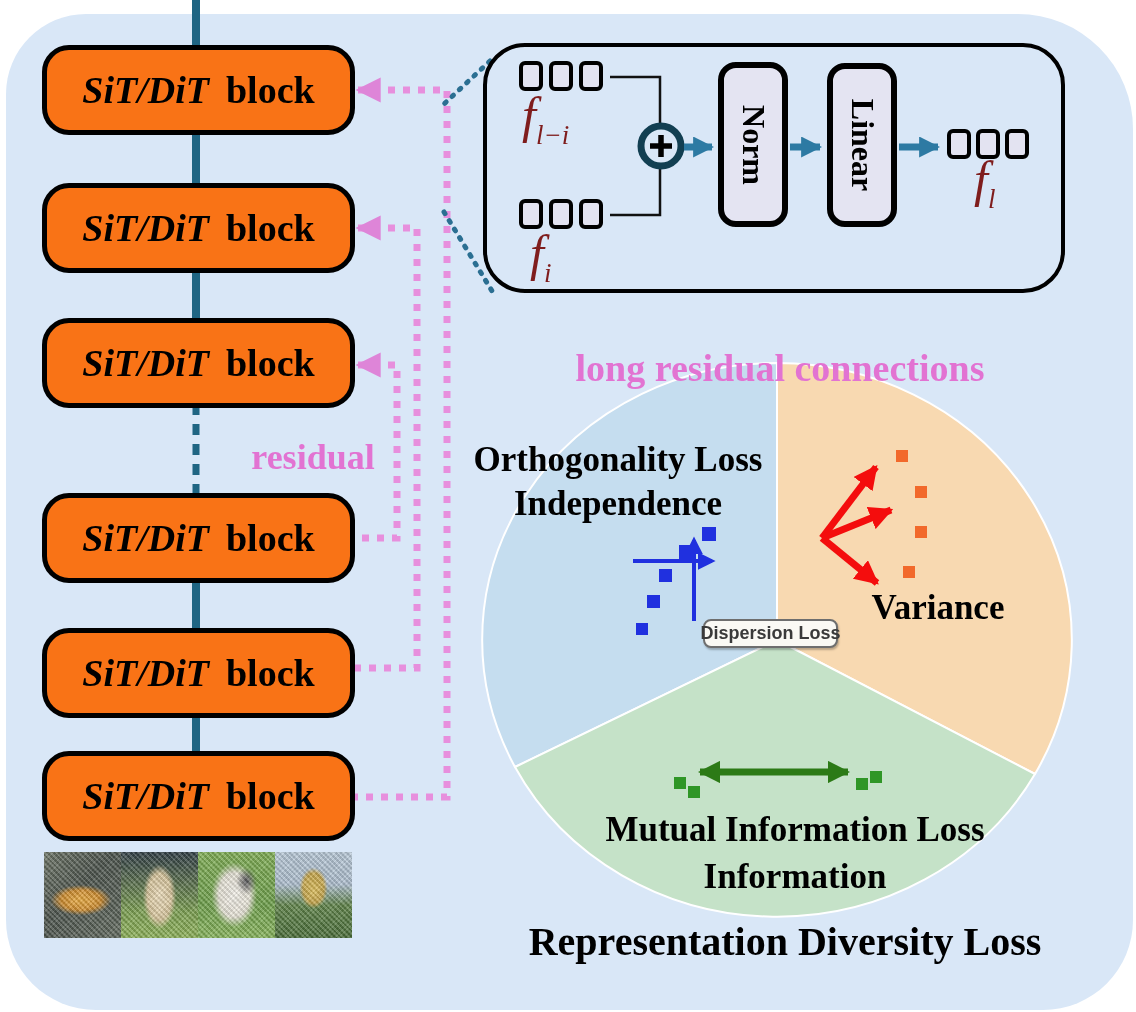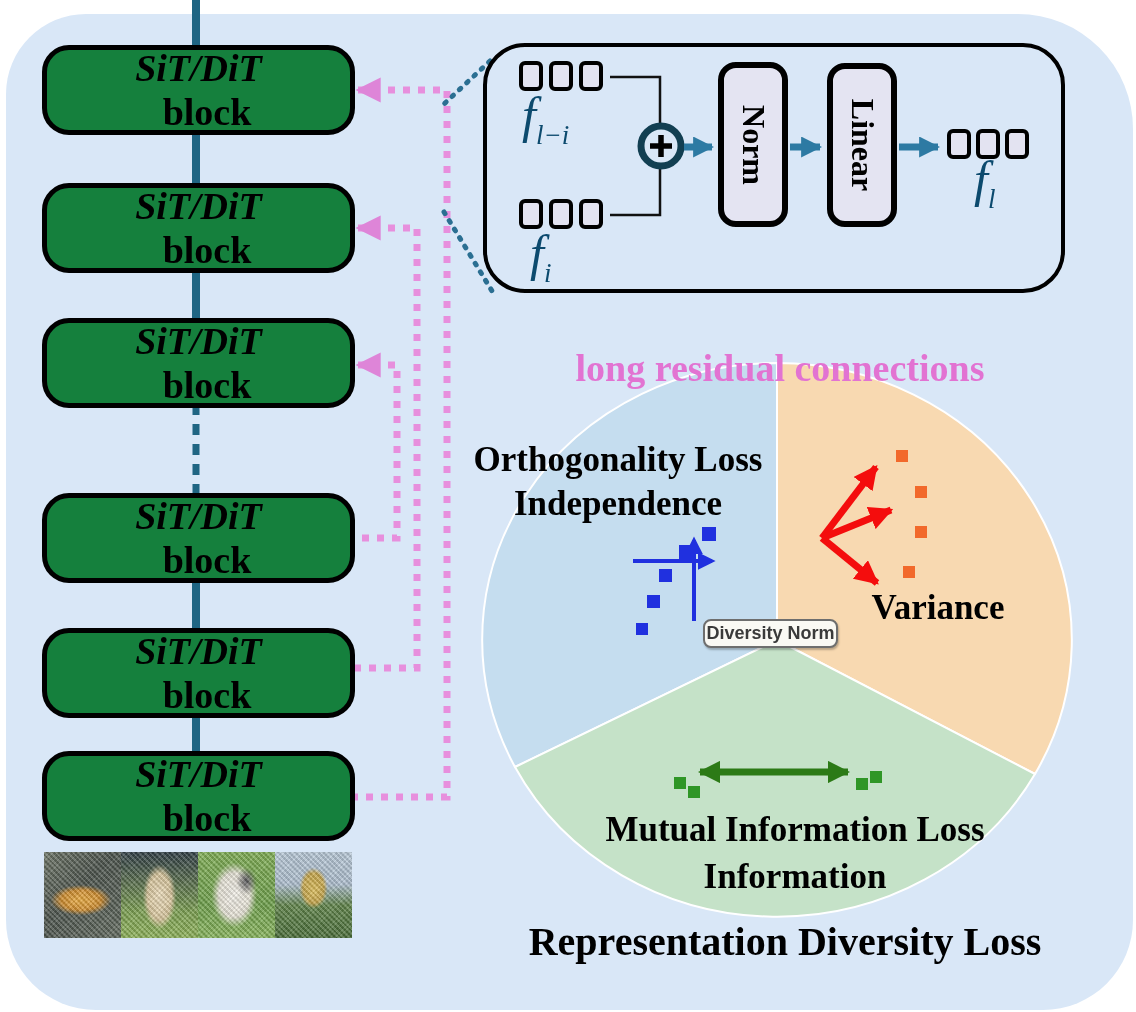--- a/index.html
+++ b/index.html
@@ -4,23 +4,23 @@
 <style>
   html,body{margin:0;padding:0;background:#ffffff;}
   #canvas{position:relative;width:1136px;height:1012px;background:#ffffff;overflow:hidden;
           font-family:"Liberation Serif","DejaVu Serif",serif;}
   #panel{position:absolute;left:6px;top:14px;width:1127px;height:996px;background:#d9e7f7;
          border-radius:80px 115px 90px 90px;}
   #art{position:absolute;left:0;top:0;}
 
   
   .block{position:absolute;left:42px;width:313px;height:90px;box-sizing:border-box;
-         background:#15803d;border:5px solid #000;border-radius:27px;
+         background:#f97316;border:5px solid #000;border-radius:27px;
          display:flex;align-items:center;justify-content:center;
-         font-size:38px;font-weight:bold;color:#000;white-space:nowrap;flex-direction:column;}
+         font-size:38px;font-weight:bold;color:#000;white-space:nowrap;}
   .block .it{font-style:italic;}
   .block .rm{margin-left:17px;}
 
   
   .ni{position:absolute;top:852px;width:77px;height:86px;}
   .ni::after{content:"";position:absolute;inset:0;
      background-image:repeating-linear-gradient(45deg,rgba(255,255,255,.16) 0 2px,rgba(20,20,20,.10) 2px 4px),
                       repeating-linear-gradient(-45deg,rgba(255,255,255,.10) 0 1px,rgba(40,40,40,.09) 1px 3px);}
   .ni1{left:44px;background:
        radial-gradient(ellipse 58% 26% at 48% 56%, #e8a93e 0%, #cf8b2b 45%, rgba(0,0,0,0) 68%),
@@ -44,21 +44,21 @@
                font-size:38px;font-weight:bold;color:#e273d2;white-space:nowrap;margin-top:40px;}
 
   
   #detail-box{position:absolute;left:483px;top:43px;width:582px;height:250px;box-sizing:border-box;
               border:4px solid #000;border-radius:42px;}
   .tokrow{position:absolute;display:flex;gap:6px;}
   .tok{width:24px;height:30px;box-sizing:border-box;border:4px solid #000;border-radius:6px;background:#e3e3f1;}
   #toks-top{left:519px;top:61px;}
   #toks-bot{left:519px;top:199px;}
   #toks-out{left:947px;top:129px;gap:5px;}
-  .flabel{position:absolute;color:#0c4a6e;white-space:nowrap;}
+  .flabel{position:absolute;color:#7f1d1d;white-space:nowrap;}
   .flabel .fbase{font-style:italic;font-size:50px;font-weight:500;}
   .flabel .fsub{font-size:27px;font-style:italic;vertical-align:-12px;}
   #f-top{left:522px;top:86px;}
   #f-bot{left:530px;top:224px;}
   #f-out{left:974px;top:150px;}
   .opbox{position:absolute;box-sizing:border-box;background:#e4e4f2;border:6px solid #000;border-radius:18px;}
   #box-norm{left:718px;top:62px;width:70px;height:165px;}
   #box-linear{left:827px;top:63px;width:70px;height:164px;}
   .vtext{position:absolute;left:50%;top:50%;transform:translate(-50%,-50%) rotate(90deg);
          font-size:32px;font-weight:bold;white-space:nowrap;color:#000;}
@@ -201,20 +201,21 @@
   <div class="block" style="top:751px">
     <span class="it">SiT/DiT</span>
     <span class="rm">block</span>
   </div>
 
   <div class="ni ni1"></div>
   <div class="ni ni2"></div>
   <div class="ni ni3"></div>
   <div class="ni ni4"></div>
 
+  <div id="lbl-residual">residual</div>
   <div id="lbl-longres">long residual connections</div>
 
   <div id="detail-box"></div>
   <div class="tokrow" id="toks-top">
     <div class="tok"></div>
     <div class="tok"></div>
     <div class="tok"></div>
   </div>
   <div class="flabel" id="f-top">
     <span class="fbase">f</span><span class="fsub">l−i</span>
@@ -246,15 +247,15 @@
     <div>Orthogonality Loss</div>
     <div>Independence</div>
   </div>
   <div class="cap" id="lbl-feat">
     <div>Variance</div>
   </div>
   <div class="cap" id="lbl-mutual">
     <div>Mutual Information Loss</div>
     <div>Information</div>
   </div>
-  <div id="div-box">Diversity Norm</div>
+  <div id="div-box">Dispersion Loss</div>
   <div class="cap" id="cap-pie">Representation Diversity Loss</div>
 </div>
 
 </body></html>

